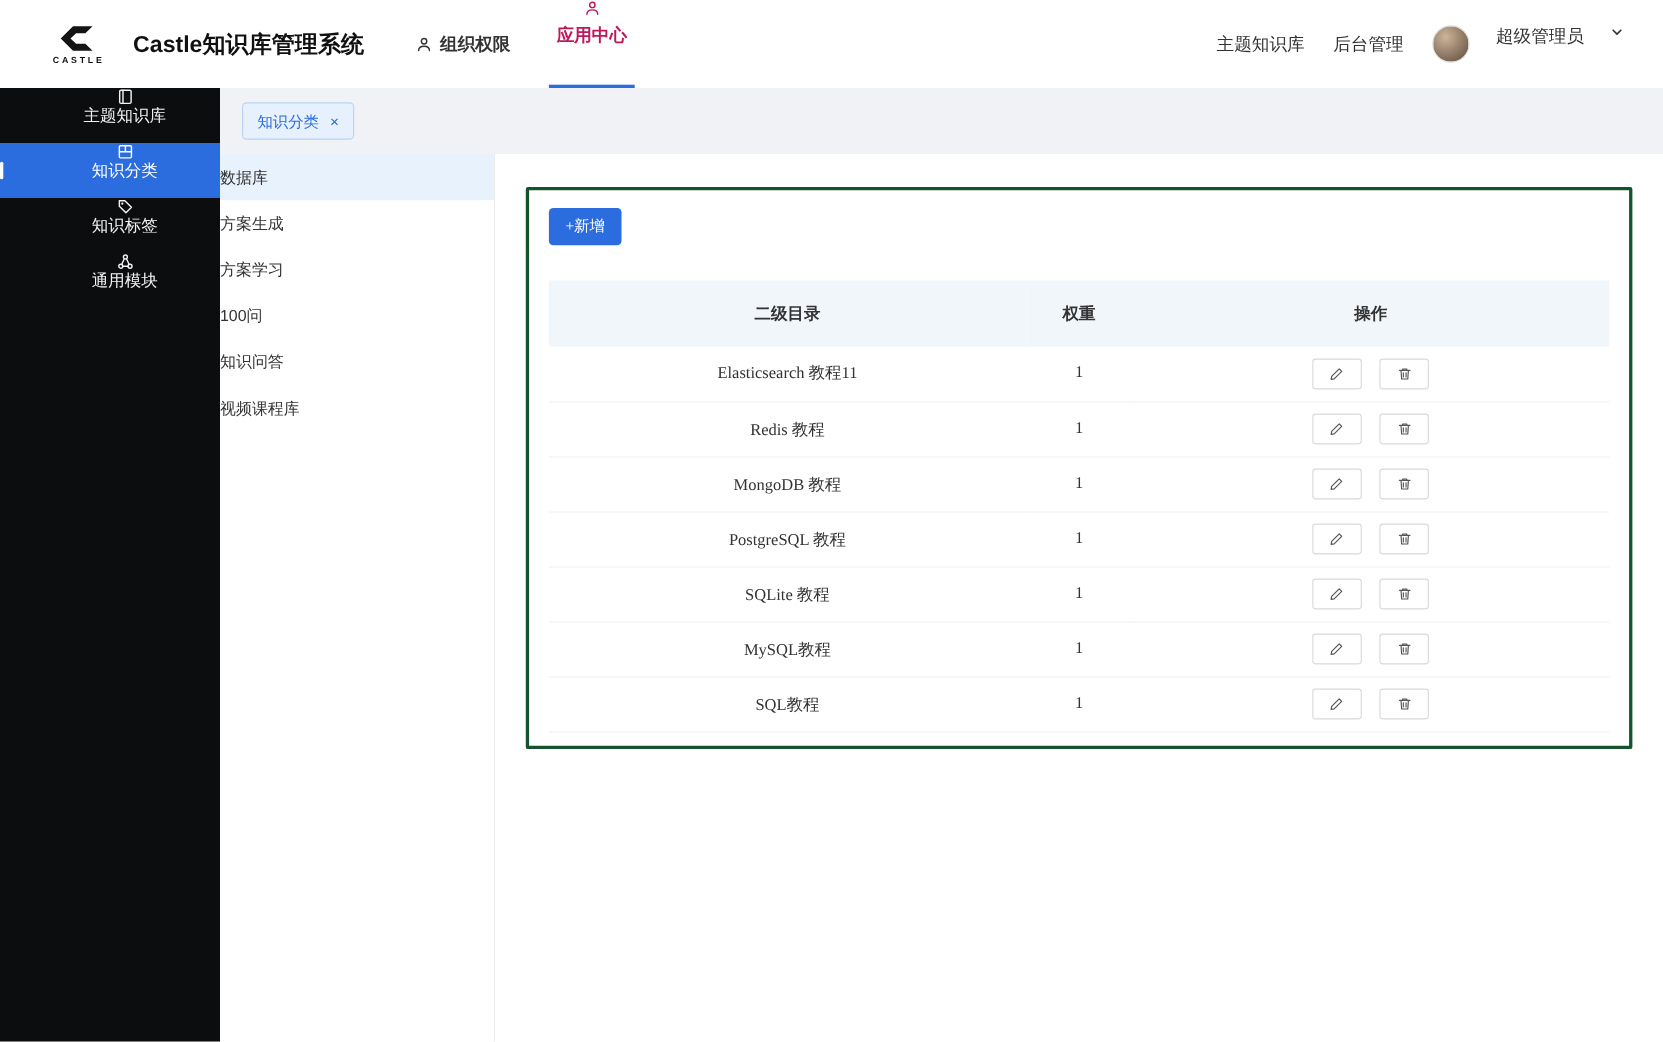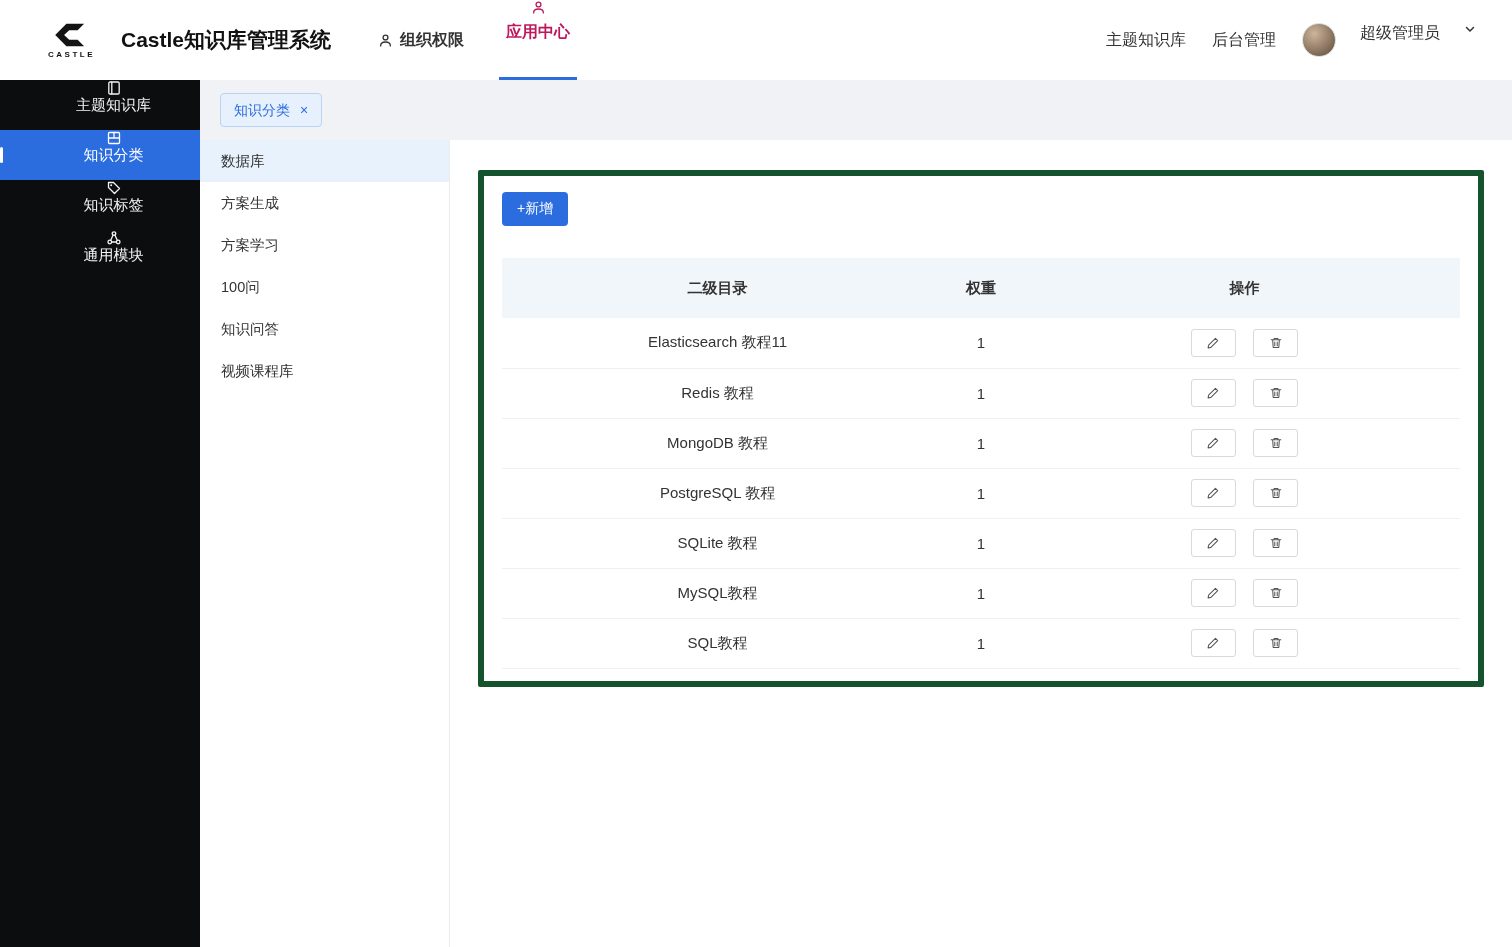--- a/index.html
+++ b/index.html
@@ -43,27 +43,27 @@
   .work { flex:1; display:flex; flex-direction:column; min-width:0; background:#fff; }
   .tabstrip { height:60px; background:#f1f2f5; display:flex; align-items:center;
               padding-left:20px; flex-shrink:0; }
   .tab-chip { display:flex; align-items:center; gap:10px; background:#e7f0fd;
               border:1px solid #b9d3f5; color:#2b6cdf; font-size:14px; padding:9px 13px;
               border-radius:4px; cursor:pointer; line-height:1; }
   .tab-close { font-size:14px; color:#2b6cdf; cursor:pointer; line-height:1; }
 
   .panes { display:flex; flex:1; min-height:0; }
   .submenu { width:250px; border-right:1px solid #ececec; flex-shrink:0; background:#fff; }
-  .sub-item { height:42px; display:flex; align-items:center; padding-left:21px;
+  .sub-item { height:42px; display:flex; align-items:center; 
               font-size:14.5px; color:#333; cursor:pointer; }
   .sub-item.active { background:#e8f2fd; }
 
   
   .main { flex:1; padding:30px 28px; overflow:auto; background:#fff; }
-  .card { border:6px solid #14532d; border-radius:2px; padding:16px 18px 12px; }
+  .card { border:3px solid #14532d; border-radius:2px; padding:16px 18px 12px;font-family:Liberation Serif, serif; }
   .add-btn { background:#2b6cdf; color:#fff; border:none; border-radius:4px; font-size:14px;
              padding:8px 15px; cursor:pointer; margin-bottom:32px; font-family:inherit; }
   table { width:100%; border-collapse:collapse; table-layout:fixed; }
   thead th { background:#f1f6fb; height:60px; font-size:15px; font-weight:700; color:#333;
              text-align:center; }
   tbody td { height:50px; text-align:center; font-size:15px; color:#333;
              border-bottom:1px solid #f0f0f0; }
   .op-btn { width:45px; height:28px; border:1px solid #d9d9d9; background:#fff;
             border-radius:3px; color:#555; cursor:pointer; display:inline-flex;
             align-items:center; justify-content:center; vertical-align:middle; }

